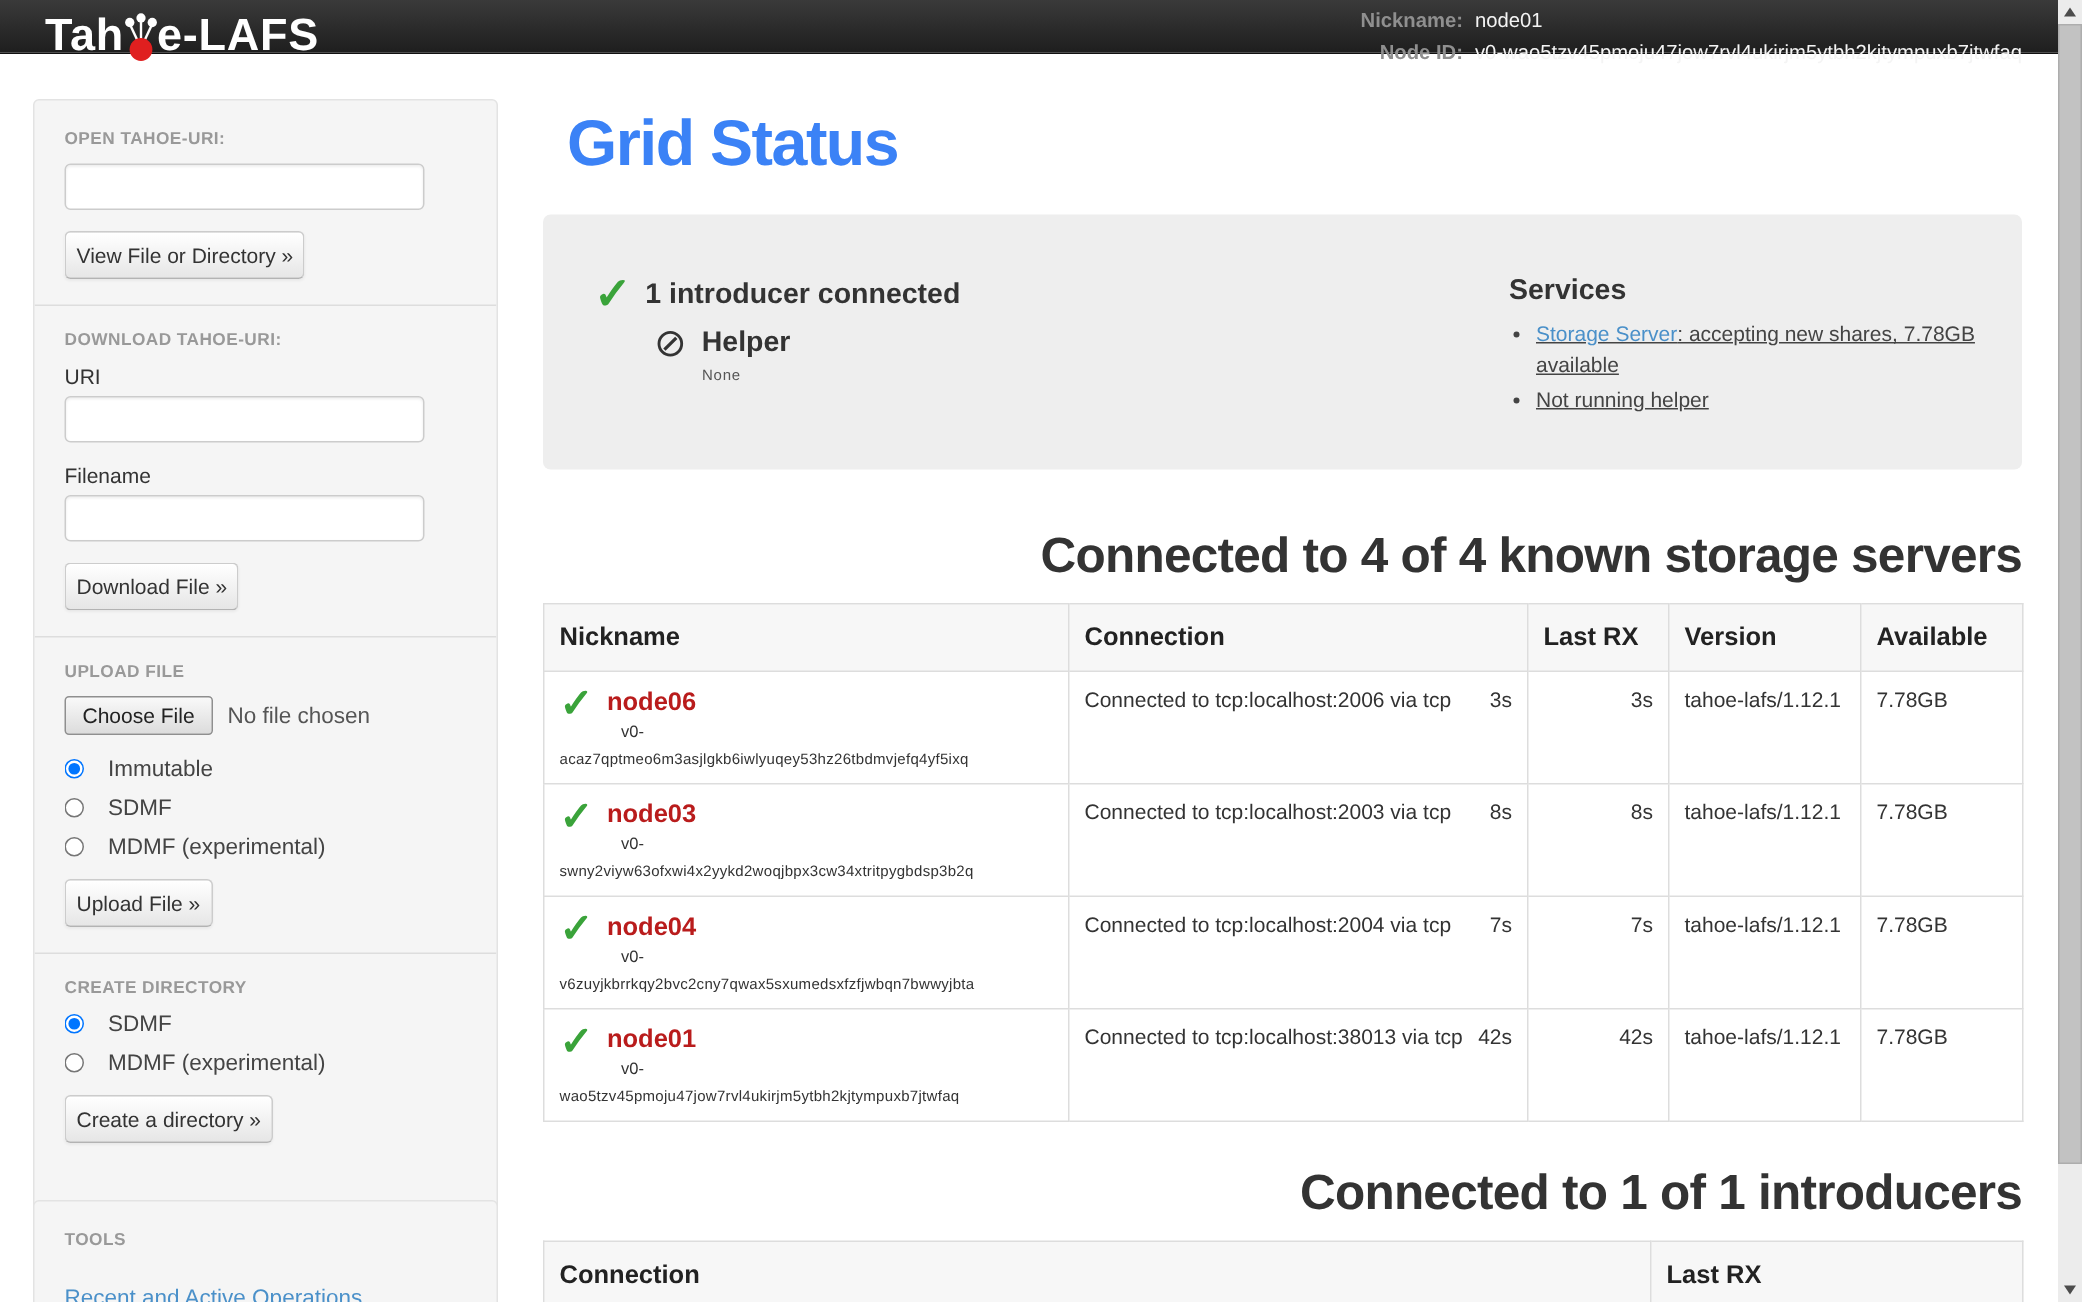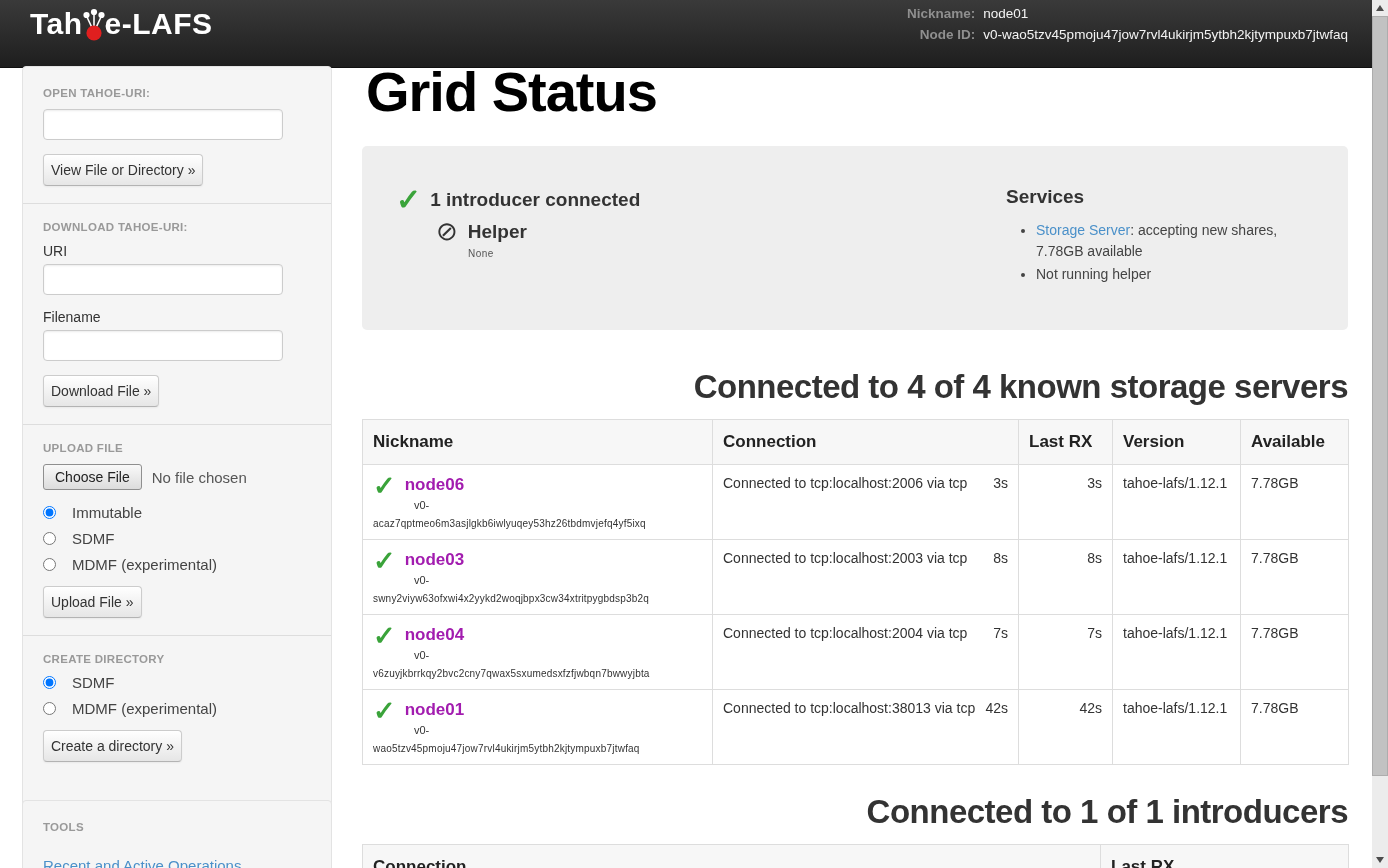--- a/index.html
+++ b/index.html
@@ -3,21 +3,21 @@
 <meta charset="utf-8">
 <style>
   * { box-sizing: border-box; }
   html,body { margin:0; padding:0; }
   body {
     width:1388px; height:868px; overflow:hidden; position:relative;
     background:#fff; font-family:"Liberation Sans", sans-serif; color:#333;
   }
   
   .topbar {
-    position:absolute; top:0; left:0; width:1372px; height:68px;
+    position:absolute; top:0; left:0; width:1372px; height:36px;
     background:linear-gradient(#3a3a3a,#1e1e1e);
     border-bottom:1px solid #101010;
   }
   .logo { position:absolute; left:30px; top:7px; display:flex; align-items:flex-end; color:#fff;
           font-size:30px; font-weight:bold; letter-spacing:.5px; }
   .logo svg { margin:0 -1px -1px -1px; display:block; }
   .nodeinfo {
     position:absolute; right:24px; top:5px;
     display:grid; grid-template-columns:auto auto; column-gap:8px; row-gap:3px;
     font-size:13.5px; line-height:1.3;
@@ -58,44 +58,44 @@
   .file-row { display:flex; align-items:center; gap:10px; margin-bottom:14px; }
   .file-btn { background:linear-gradient(#f9f9f9,#dcdcdc); border:1px solid #8f8f8f; border-radius:3px;
               padding:4px 11px; font-size:14px; color:#222; cursor:pointer; }
   .file-msg { color:#555; font-size:15px; }
   .radio-row { display:flex; align-items:center; gap:16px; margin:9px 0; font-size:15px; color:#444; }
   .radio-row input { margin:0; }
   a.link { color:#4a90c9; text-decoration:none; }
   .tools-link { font-size:15px; margin-top:14px; display:inline-block; }
   
   .main { position:absolute; left:362px; top:56px; width:986px; }
-  .page-title { font-size:56px; font-weight:bold; color:#000000; margin:4px; letter-spacing:-1px; line-height:1.15; }
+  .page-title { font-size:43px; font-weight:bold; color:#3b82f6; margin:16px; letter-spacing:-1px; line-height:1.15; }
   .well {
     background:#eee; border-radius:5px; margin-top:22px; margin-bottom:38px;
     display:flex; padding:20px 20px 34px 34px; min-height:122px;
   }
   .well-left { flex:1; }
   .intro-line { display:flex; align-items:center; gap:9px; margin-top:22px; }
   .check { color:#3aa33a; font-size:30px; font-weight:bold; line-height:.8; }
   .bold-status { font-size:19px; font-weight:bold; color:#333; }
   .helper-line { display:flex; align-items:center; gap:10px; margin:8px 0 0 40px; }
   .nohelper { font-size:26px; color:#333; line-height:.9; }
   .helper-none { margin:4px 0 0 72px; font-size:10px; color:#555; letter-spacing:.5px; }
   .well-right { width:322px; padding-top:20px; }
   .svc-title { font-size:19px; font-weight:bold; color:#333; margin-bottom:7px; }
-  .svc-list { margin:12px; padding-left:18px; font-size:14px; color:#444; line-height:1.45; }
+  .svc-list { margin:0; padding-left:18px; font-size:14px; color:#444; line-height:1.45;text-decoration:underline; }
   .svc-list li { margin-bottom:3px; }
   .section-h { font-size:33px; font-weight:bold; color:#333; margin:0 0 13px; letter-spacing:-.5px;text-align:right; }
   table { border-collapse:collapse; table-layout:fixed; width:986px; background:#fff; margin-bottom:28px; }
   th, td { border:1px solid #ddd; text-align:left; vertical-align:top; }
   th { background:#f7f7f7; font-size:17px; font-weight:bold; color:#222; padding:12px 10px; }
   td { padding:10px; font-size:14px; color:#333; }
   .nick-row1 { display:flex; align-items:flex-start; gap:9px; }
   .nick-check { color:#3aa33a; font-size:27px; font-weight:bold; line-height:.85; }
-  .nick-name { font-size:17px; font-weight:bold; color:#a21caf; }
+  .nick-name { font-size:17px; font-weight:bold; color:#b91c1c; }
   .nick-v0 { margin:1px 0 0 41px; font-size:11px; color:#333; }
   .nick-hash { margin-top:7px; font-size:10px; color:#333; letter-spacing:.2px; white-space:nowrap; }
   .conn-cell { display:flex; justify-content:space-between; gap:6px;text-align:right; }
   td.num { text-align:right; }
   .itr-conn { display:flex; align-items:center; justify-content:space-between; }
   .itr-left { display:flex; align-items:center; gap:9px; font-size:13px; }
   .itr-check { color:#3aa33a; font-size:24px; font-weight:bold; line-height:.85; }
 </style>
 </head>
 <body>

